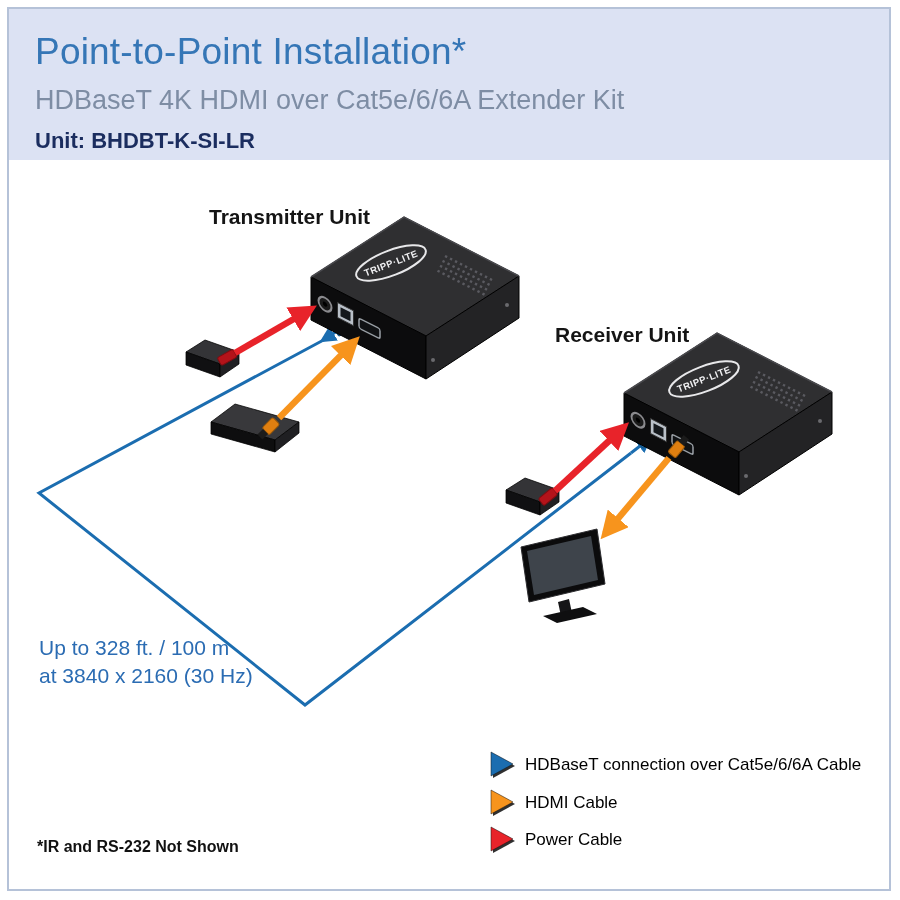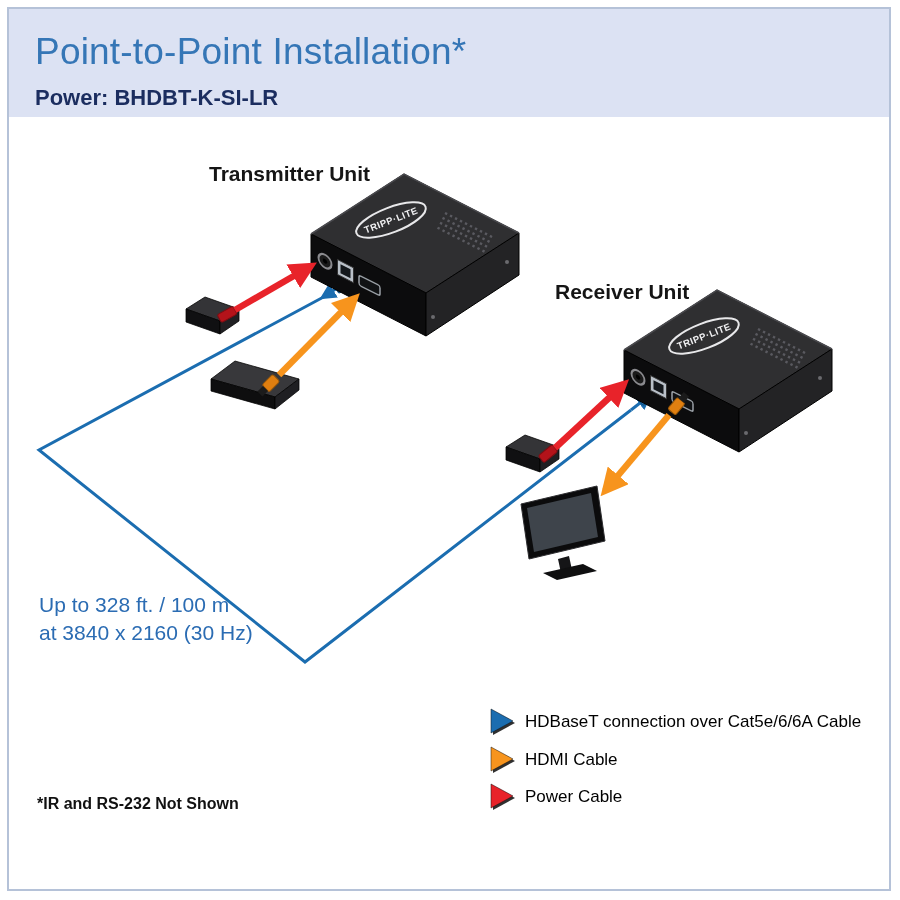--- a/index.html
+++ b/index.html
@@ -18,21 +18,22 @@
   .footnote { font-size:16px; font-weight:700; fill:#111111; }
   .brand-text { font-size:9.5px; font-weight:700; fill:#f0f0f2; letter-spacing:0.5px; }
 </style>
 </head>
 <body>
 
 <div class="frame">
 
   <div class="header">
     <h1 class="title">Point-to-Point Installation*</h1>
-    <div class="model">Power: BHDBT-K-SI-LR</div>
+    <div class="subtitle">HDBaseT 4K HDMI over Cat5e/6/6A Extender Kit</div>
+    <div class="model">Unit: BHDBT-K-SI-LR</div>
   </div>
 
   <svg class="diagram" width="880" height="715" viewBox="0 0 880 715" xmlns="http://www.w3.org/2000/svg">
 
     <defs>
       <marker id="ah-blue" viewBox="0 0 10 10" refX="7.5" refY="5" markerWidth="5.5" markerHeight="5.5" orient="auto-start-reverse">
         <path d="M0 0 L10 5 L0 10 z" fill="#1b6db0"></path>
       </marker>
       <marker id="ah-red" viewBox="0 0 10 10" refX="7.5" refY="5" markerWidth="4.2" markerHeight="4.2" orient="auto-start-reverse">
         <path d="M0 0 L10 5 L0 10 z" fill="#e8232a"></path>

